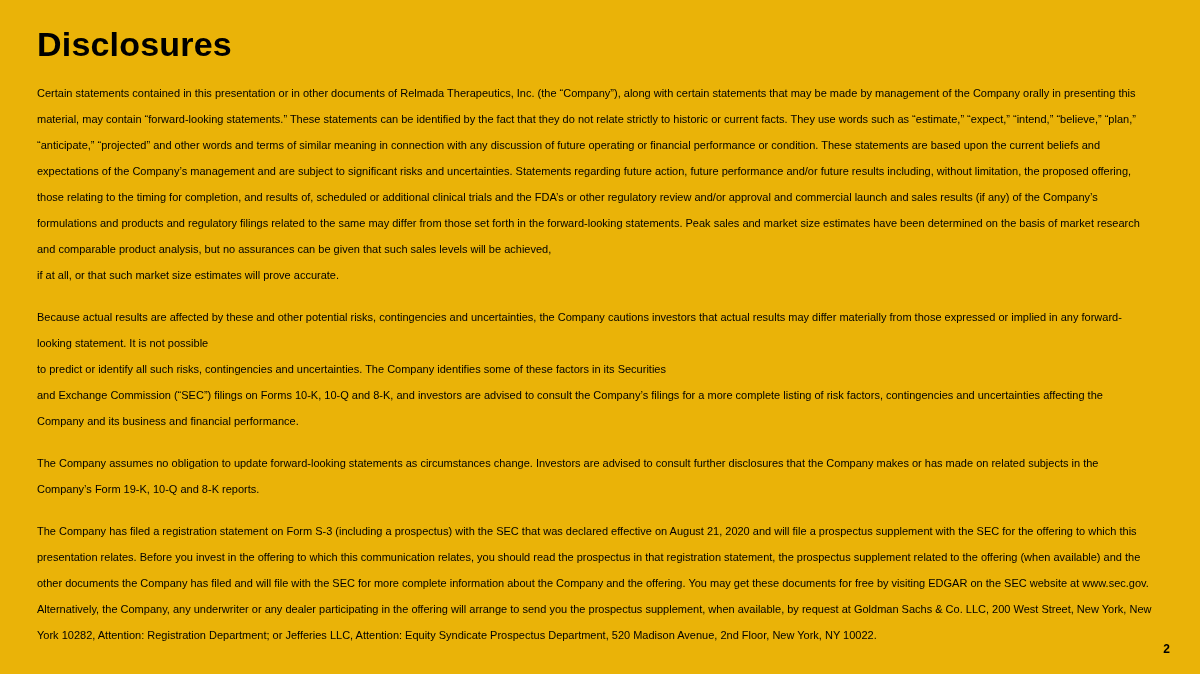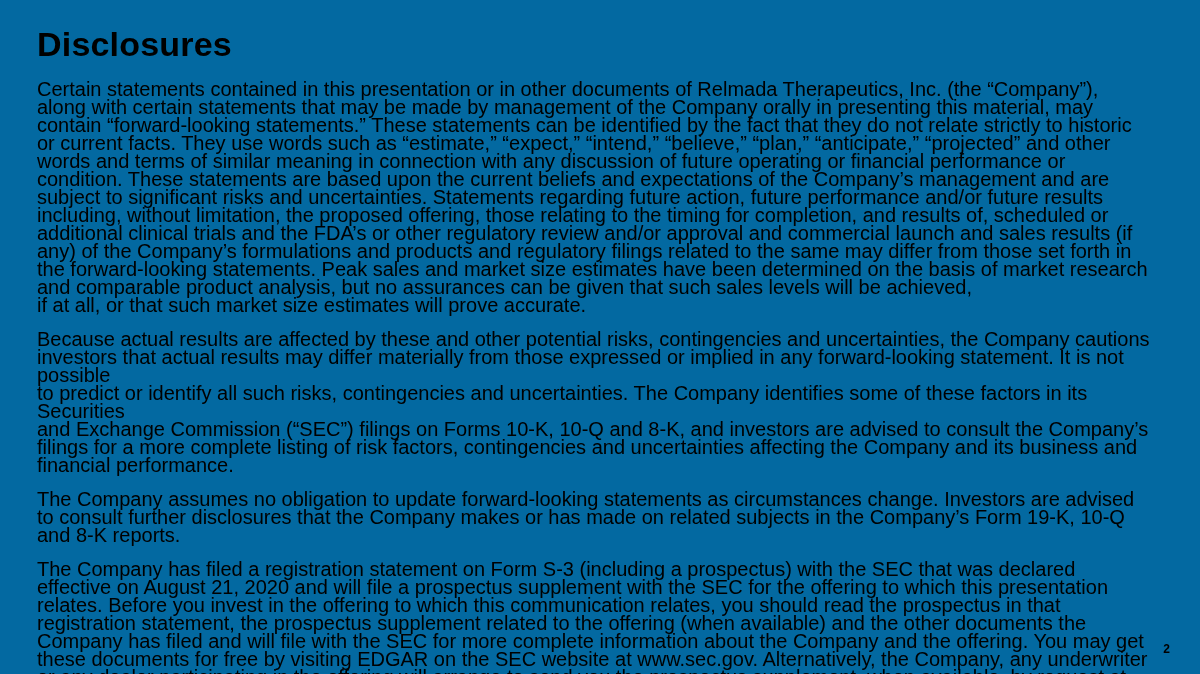--- a/index.html
+++ b/index.html
@@ -13,32 +13,32 @@
     font-family: "Liberation Sans", sans-serif;
     color: #000000;
     overflow: hidden;
   }
   .slide {
     position: relative;
     box-sizing: border-box;
     width: 1200px;
     height: 674px;
     padding: 26px 48px 0 37px;
-    background: #0369a1;
+    background: #eab308;
   }
   .slide-title {
     font-size: 34px;
     font-weight: 700;
     line-height: 1.1;
     margin: 0 0 17px 0;
     letter-spacing: 0.2px;
   }
   .para {
-    font-size: 20px;
-    line-height: 18px;
+    font-size: 11px;
+    line-height: 26px;
     margin: 16px 0 12px 0;
     max-width: 1116px;
     white-space: pre-line; 
   }
   .page-number {
     position: absolute;
     right: 30px;
     bottom: 18px;
     font-size: 12px;
     font-weight: 700;

